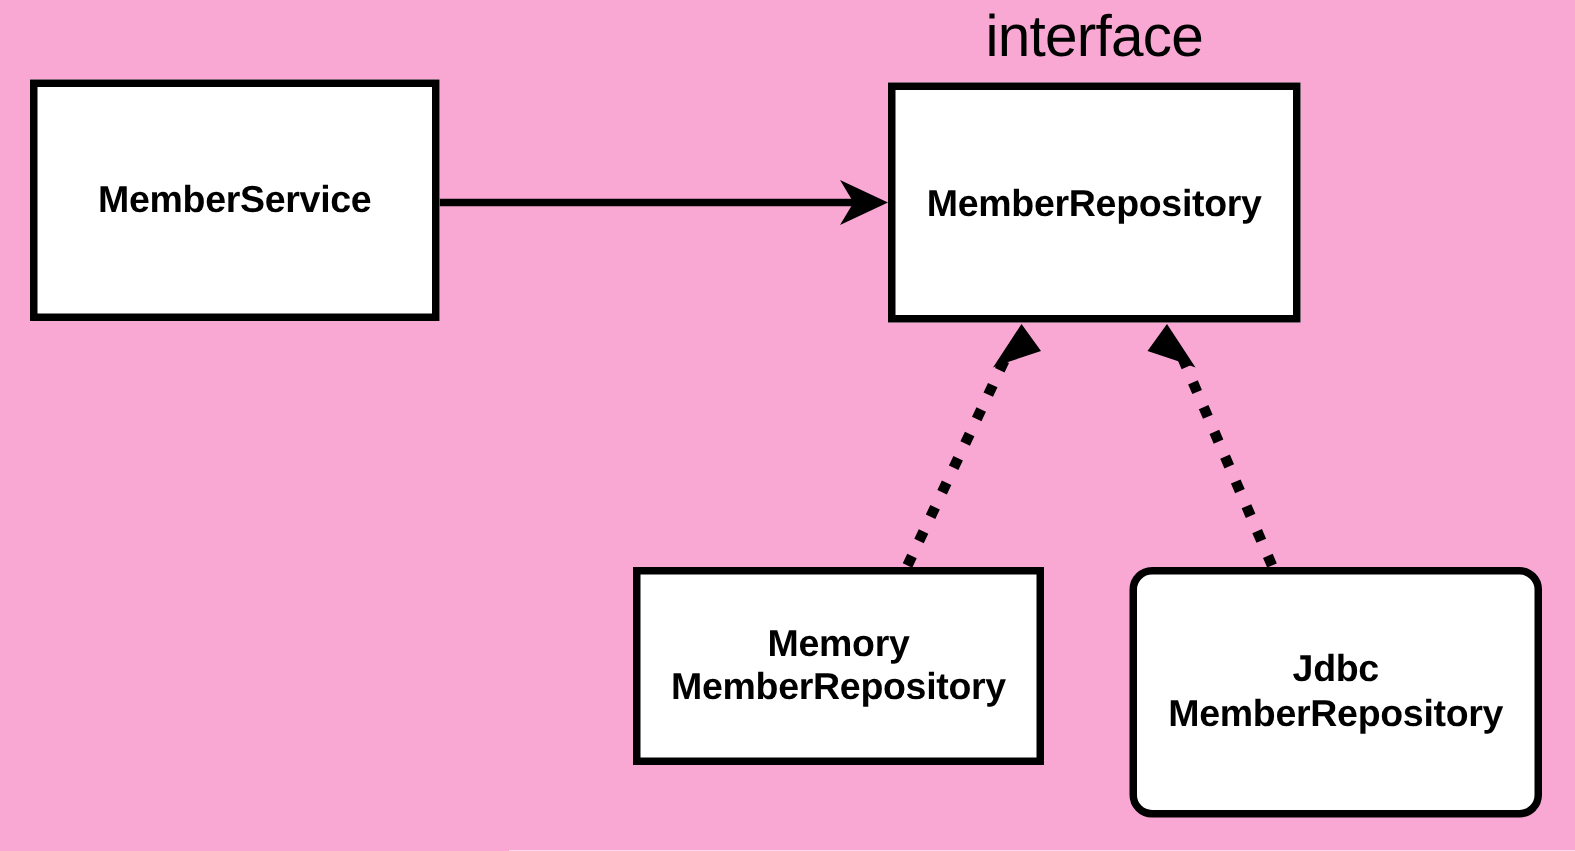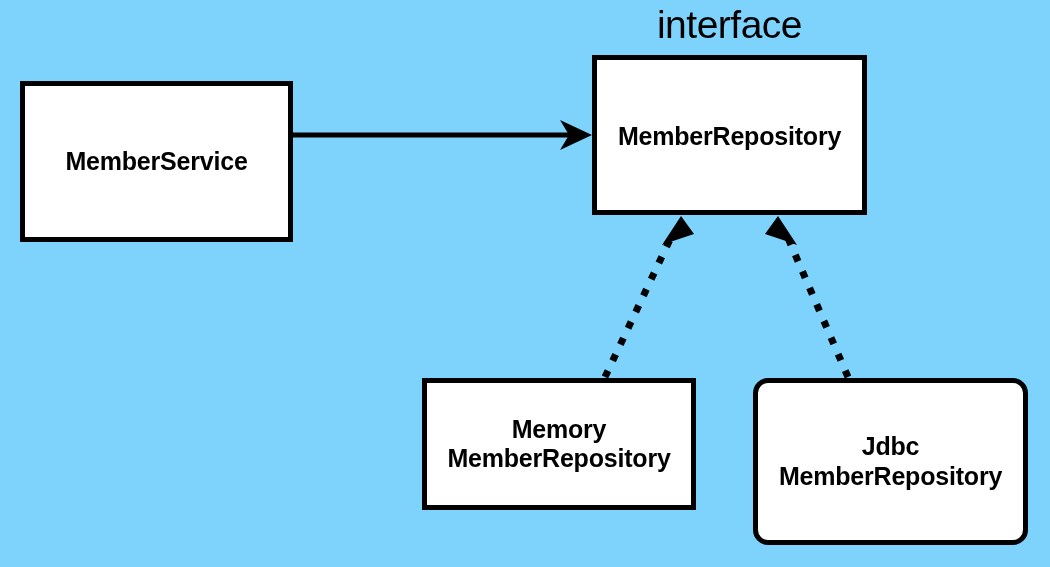--- a/index.html
+++ b/index.html
@@ -5,21 +5,21 @@
 <style>
   html, body {
     margin: 0;
     padding: 0;
     background: #ffffff;
   }
   #diagram-canvas {
     position: relative;
     width: 1050px;
     height: 567px;
-    background: #7dd3fc;
+    background: #f9a8d4;
     overflow: hidden;
     font-family: "Liberation Sans", sans-serif;
   }
   .uml-box {
     position: absolute;
     box-sizing: border-box;
     background: #ffffff;
     border: 5px solid #000000;
     display: flex;
     align-items: center;
@@ -32,21 +32,20 @@
     color: #000000;
     line-height: 1.18;
     letter-spacing: -0.2px;
     white-space: pre-line;
   }
   #box-member-service {
     left: 20px;
     top: 53px;
     width: 273px;
     height: 161px;
-    margin-top: 28px;
   }
   #box-member-service .uml-box-label { font-size: 25px; }
 
   #box-member-repository {
     left: 592px;
     top: 55px;
     width: 275px;
     height: 160px;
   }
   #box-member-repository .uml-box-label {

